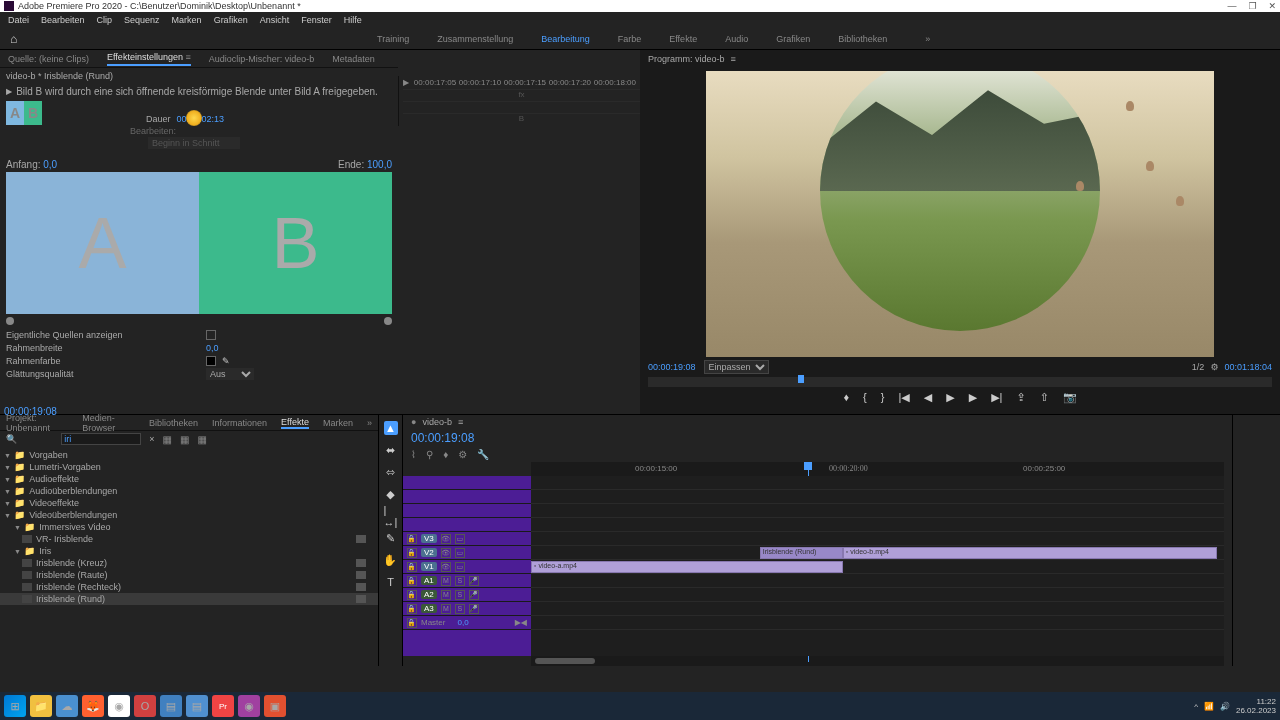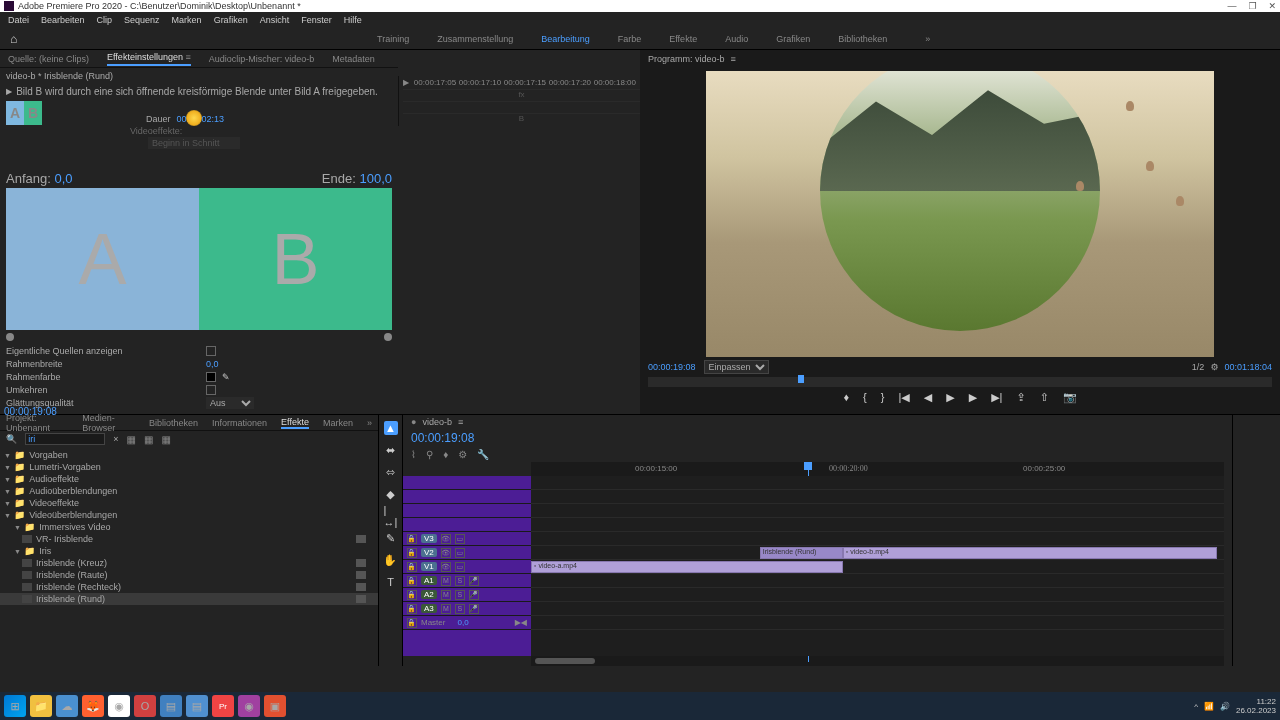--- a/index.html
+++ b/index.html
@@ -23,21 +23,21 @@
 .fx-desc { display: flex; align-items: center; padding: 2px 6px; gap: 4px; }
 .fx-desc .tri { font-size: 8px; }
 .fx-icon-ab { width: 36px; height: 24px; display: flex; margin: 2px 6px; }
 .fx-icon-ab .a { background: #7fb8e0; width: 50%; display: flex; align-items: center; justify-content: center; color: #888; font-size: 14px; font-weight: bold; }
 .fx-icon-ab .b { background: #3cba8c; width: 50%; display: flex; align-items: center; justify-content: center; color: #888; font-size: 14px; font-weight: bold; }
 .fx-dur { position: absolute; left: 146px; top: 114px; font-size: 9px; display: flex; align-items: center; gap: 6px; }
 .fx-dur .val { color: #4b9eff; position: relative; }
 .cursor-highlight { position: absolute; width: 16px; height: 16px; border-radius: 50%; background: radial-gradient(circle,#ffd84d 0%,#f0b020 60%,rgba(240,176,32,0) 100%); left: 186px; top: 110px; pointer-events: none; }
 .fx-align { position: absolute; left: 130px; top: 126px; font-size: 9px; color: #666; }
 .fx-align-val { position: absolute; left: 148px; top: 137px; font-size: 9px; color: #555; background: #2a2a2a; padding: 1px 20px 1px 4px; }
-.fx-startend { display: flex; justify-content: space-between; padding: 0 6px; margin-top: 44px; font-size: 13px; }
+.fx-startend { display: flex; justify-content: space-between; padding: 0 6px; margin-top: 32px; font-size: 10px; }
 .fx-startend .val { color: #4b9eff; }
 .ab-preview { display: flex; margin: 2px 6px; height: 142px; }
 .ab-preview .a { background: #8ab4d8; width: 50%; display: flex; align-items: center; justify-content: center; color: #aaa; font-size: 72px; font-weight: 300; }
 .ab-preview .b { background: #3cba8c; width: 50%; display: flex; align-items: center; justify-content: center; color: #aaa; font-size: 72px; font-weight: 300; }
 .ab-slider { margin: 2px 6px; height: 6px; position: relative; }
 .ab-slider::before { content: ''; position: absolute; width: 8px; height: 8px; background: #888; border-radius: 50%; left: 0; top: -1px; }
 .ab-slider::after { content: ''; position: absolute; width: 8px; height: 8px; background: #888; border-radius: 50%; right: 0; top: -1px; }
 .fx-params { padding: 2px 6px; font-size: 9px; }
 .fx-params .row { display: flex; align-items: center; height: 13px; }
 .fx-params .label { width: 200px; color: #aaa; }
@@ -65,21 +65,21 @@
 .prog-scrubber { height: 10px; margin: 0 8px; background: #2a2a2a; position: relative; }
 .prog-scrubber .head { position: absolute; left: 24%; top: -2px; width: 6px; height: 8px; background: #4b9eff; }
 .prog-transport { display: flex; justify-content: center; gap: 14px; padding: 4px; font-size: 11px; color: #ccc; }
 .prog-transport span { cursor: pointer; }
 .lower { display: flex; height: 252px; border-top: 1px solid #000; }
 .project-panel { width: 378px; background: #232323; display: flex; flex-direction: column; }
 .proj-header { height: 16px; display: flex; padding: 0 6px; font-size: 9px; gap: 14px; align-items: center; border-bottom: 1px solid #111; }
 .proj-header span { color: #888; }
 .proj-header span.active { color: #ddd; border-bottom: 2px solid #4b9eff; }
 .proj-search { height: 16px; display: flex; align-items: center; padding: 0 6px; gap: 8px; font-size: 9px; }
-.proj-search input { background: #1a1a1a; border: 1px solid #444; color: #4b9eff; font-size: 9px; width: 80px; height: 12px; padding: 0 2px; }
+.proj-search input { background: #1a1a1a; border: 1px solid #444; color: #4b9eff; font-size: 9px; width: 80px; height: 12px; padding: 0 2px; margin-left: 36px; }
 .proj-search .icon { color: #888; font-size: 10px; }
 .proj-tree { flex: 1; overflow: auto; font-size: 9px; padding: 2px 0; }
 .proj-tree .item { display: flex; align-items: center; height: 12px; padding-left: 4px; }
 .proj-tree .item.sel { background: #3a3a3a; }
 .proj-tree .arrow { width: 10px; color: #888; font-size: 7px; }
 .proj-tree .folder { color: #888; margin-right: 4px; }
 .proj-tree .fxicon { width: 10px; height: 8px; background: #444; margin-right: 4px; }
 .proj-tree .l1 { padding-left: 14px; }
 .proj-tree .l2 { padding-left: 12px; }
 .proj-tree .badge { margin-left: auto; margin-right: 12px; width: 10px; height: 8px; background: #555; }
@@ -168,21 +168,21 @@
     </div>
     <div class="fx-icon-ab">
       <div class="a">A</div>
         <div class="b">B</div>
     </div>
     <div class="fx-dur">
       <span>Dauer</span>
       <span class="val">00:00:02:13</span>
     </div>
     <div class="cursor-highlight"></div>
-    <div class="fx-align">Videoeffekte:</div>
+    <div class="fx-align">Bearbeiten:</div>
     <div class="fx-align-val">Beginn in Schnitt</div>
     <div class="fx-startend">
       <div><span>Anfang:</span> <span class="val">0,0</span></div>
       <div><span>Ende:</span> <span class="val">100,0</span></div>
     </div>
     <div class="ab-preview">
       <div class="a">A</div>
       <div class="b">B</div>
     </div>
     <div class="ab-slider"></div>
@@ -192,24 +192,20 @@
           <span class="check"></span>
         </div>
       <div class="row">
           <span class="label">Rahmenbreite</span>
           <span class="val">0,0</span>
         </div>
       <div class="row">
           <span class="label">Rahmenfarbe</span>
           <span class="colorbox"></span>
           <span class="eyedrop">✎</span>
-        </div>
-      <div class="row">
-          <span class="label">Umkehren</span>
-          <span class="check"></span>
         </div>
       <div class="row">
           <span class="label">Glättungsqualität</span>
           <select><option>Aus</option></select>
         </div>
     </div>
   </div>
 
   <div class="timeline-mini">
     <div class="mini-ticks" id="mini-ticks">

